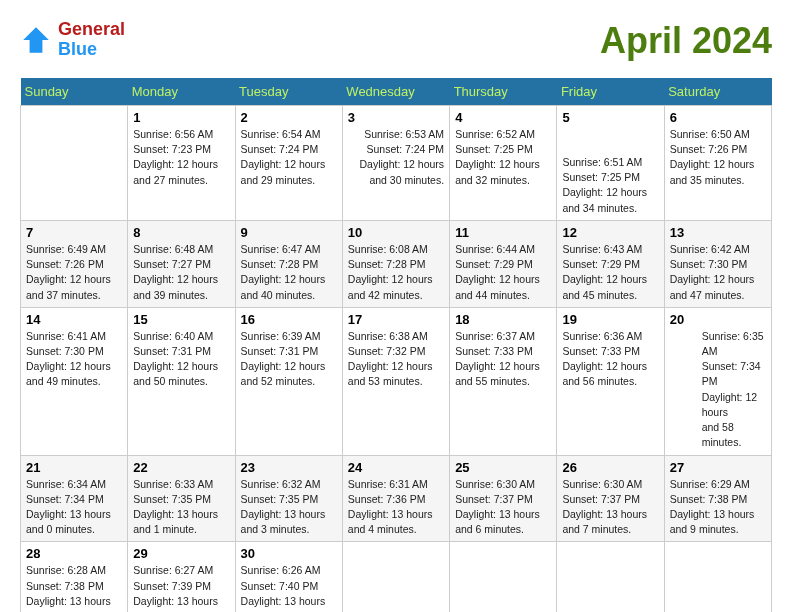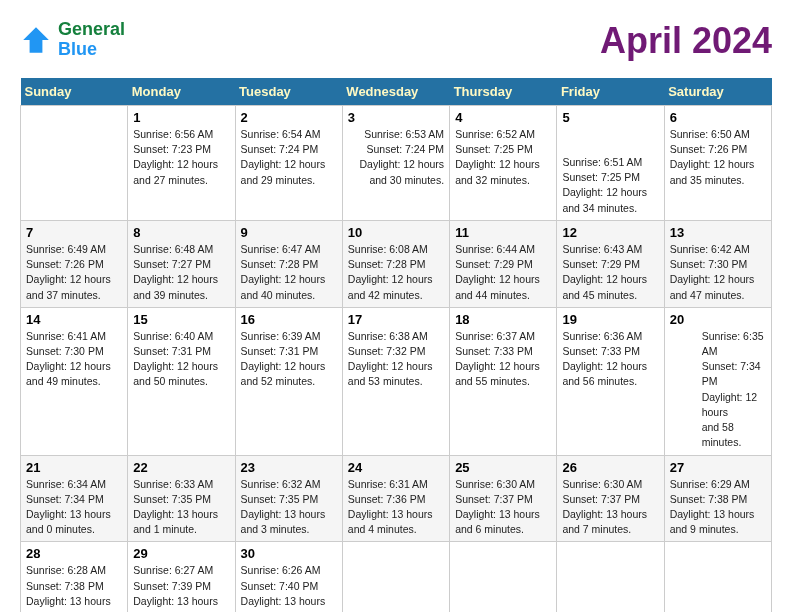--- a/index.html
+++ b/index.html
@@ -21,50 +21,50 @@
       align-items: center;
       gap: 6px;
     }
     .logo-text {
       font-size: 18px;
       font-weight: bold;
       color: #1a1a2e;
       line-height: 1.1;
     }
     .logo-text span {
-      color: #15803d;
+      color: #b91c1c;
     }
     .logo-icon {
       width: 32px;
       height: 32px;
     }
     .title-block {
       text-align: right;
     }
     .calendar-title {
       font-size: 36px;
       font-weight: bold;
-      color: #701a75;
+      color: #4d7c0f;
     }
     .calendar-subtitle {
       font-size: 16px;
       color: #444;
     }
     table {
       width: 100%;
       border-collapse: collapse;
       font-size: 11px;
     }
     thead tr th {
       background: #2471A3;
-      color: #fef9c3;
+      color: #bef264;
       padding: 6px 4px;
       text-align: left;
       font-size: 13px;
-      font-weight: bold;
+      font-weight: normal;
     }
     tbody tr {
       vertical-align: top;
     }
     tbody tr td {
       border: 1px solid #ccc;
       padding: 4px 5px;
       width: calc(100%/7);
       min-height: 80px;
       vertical-align: top;

